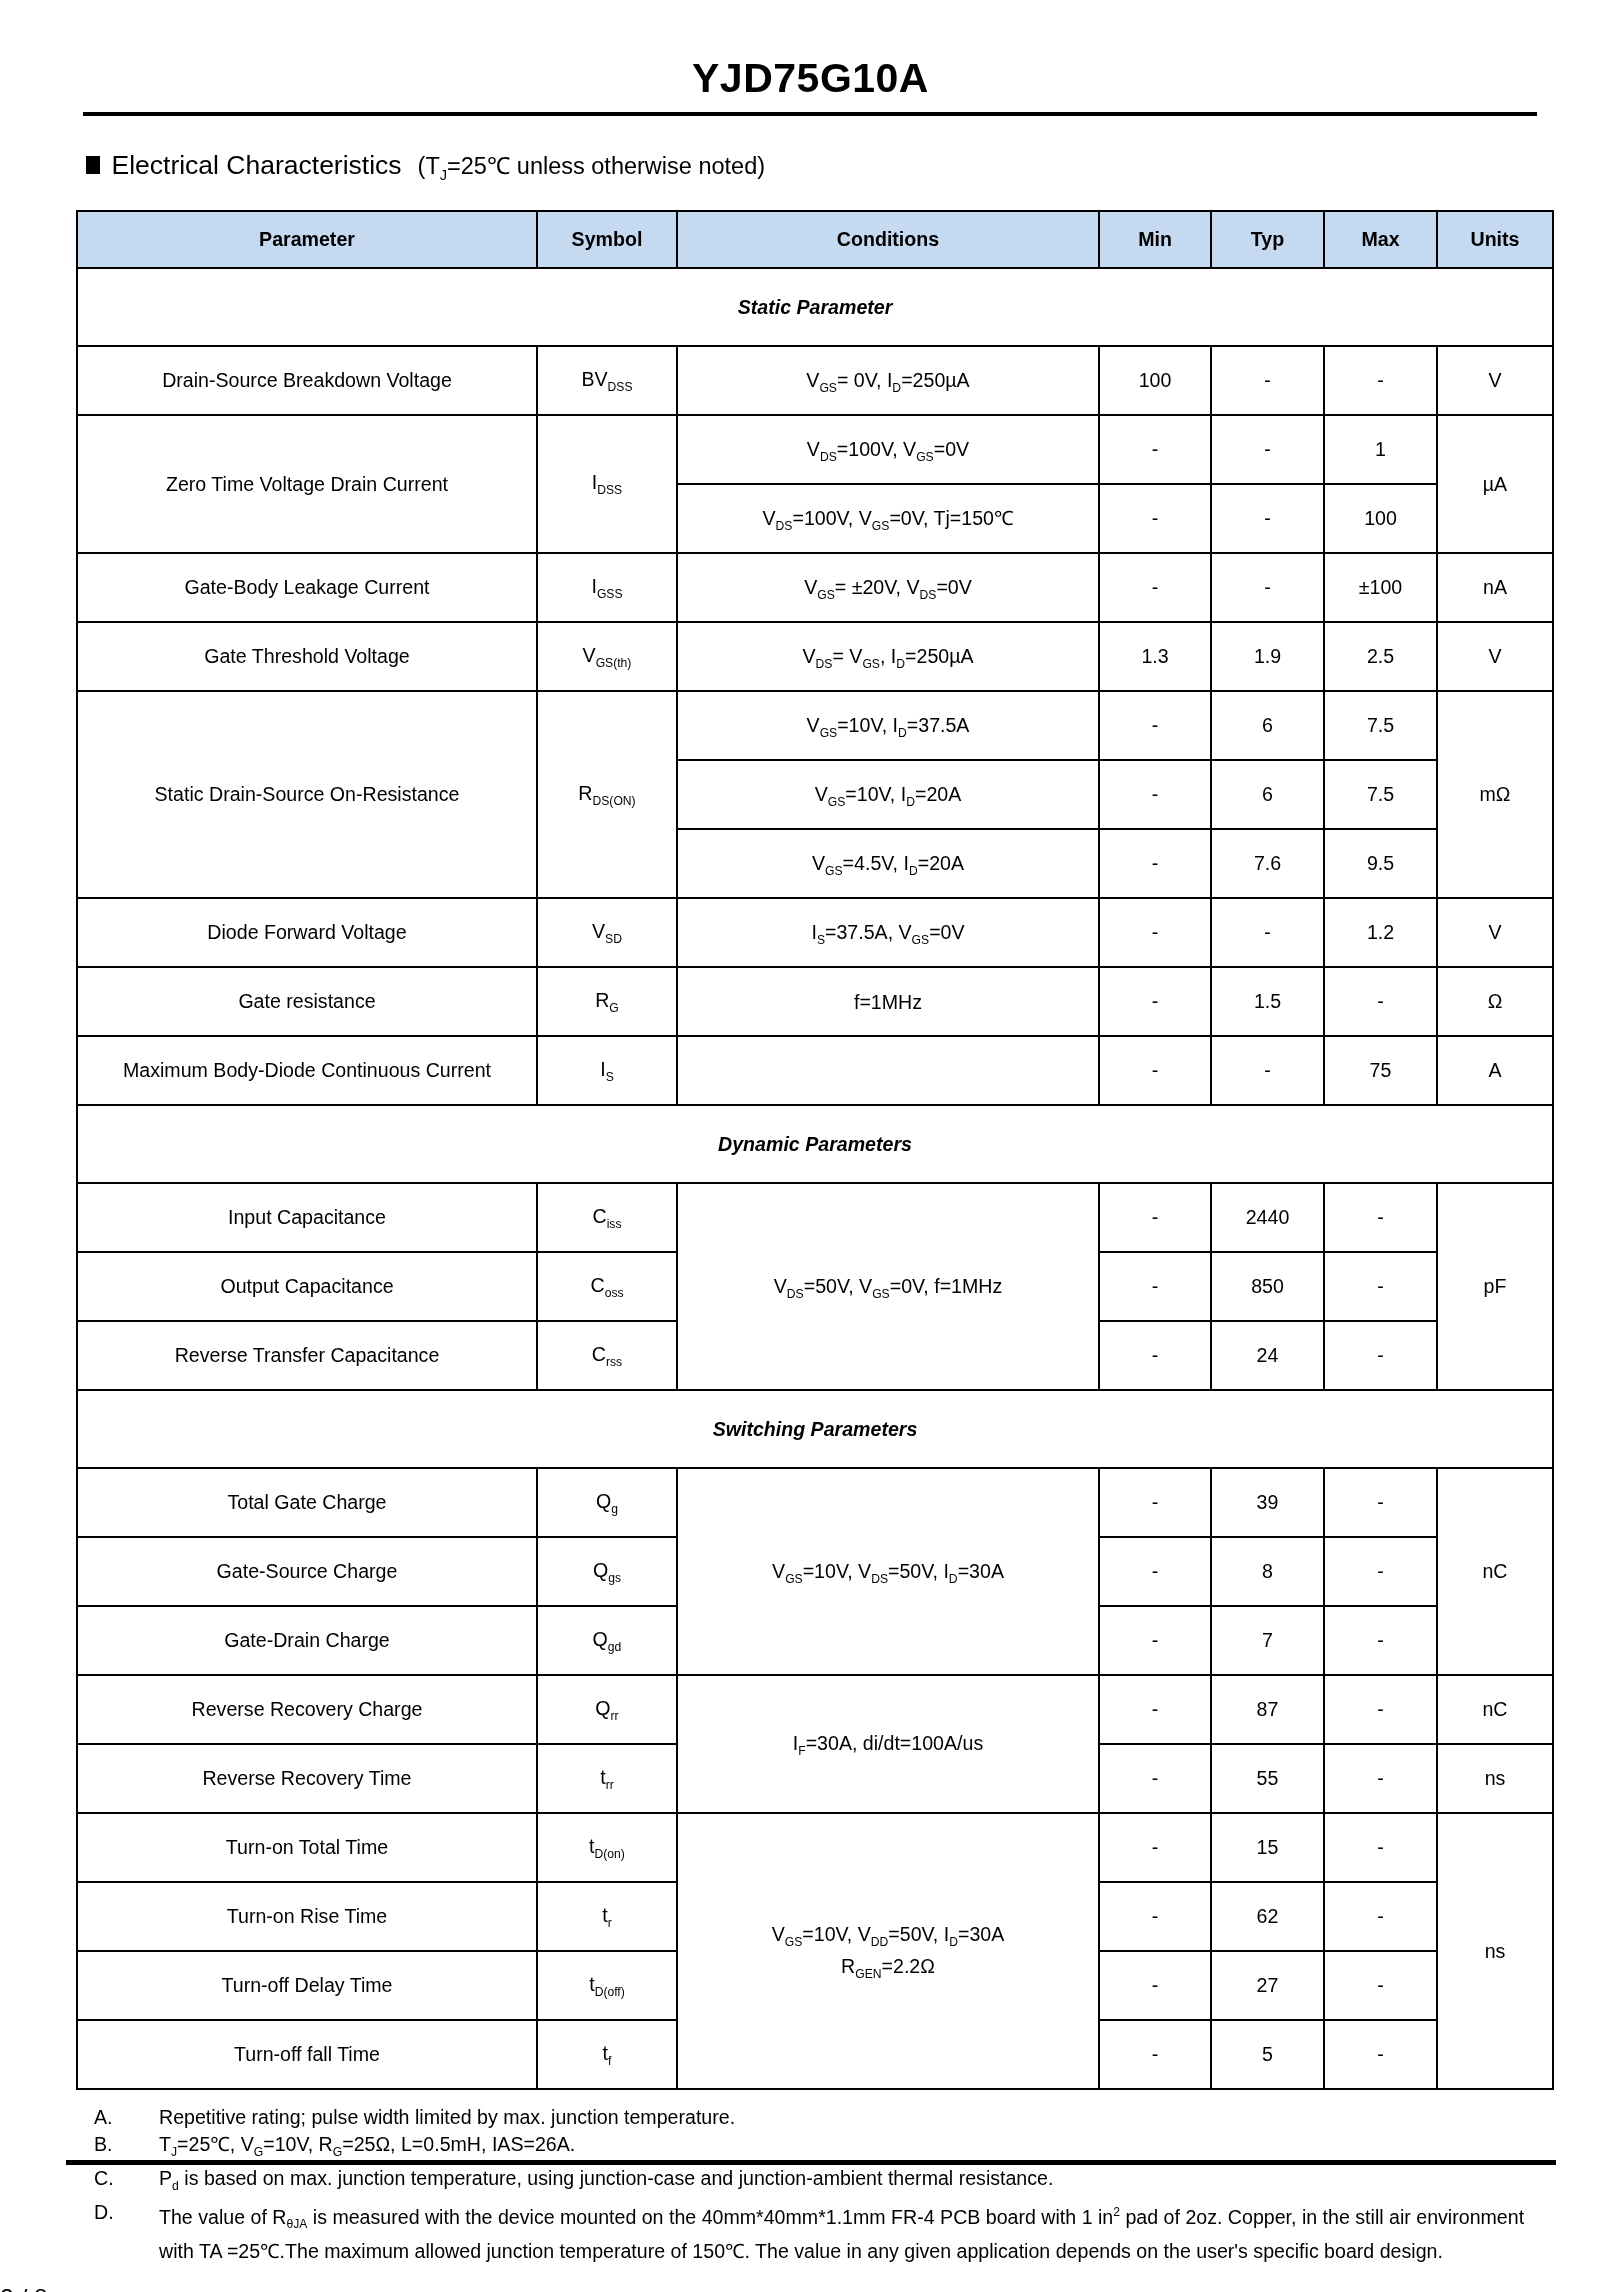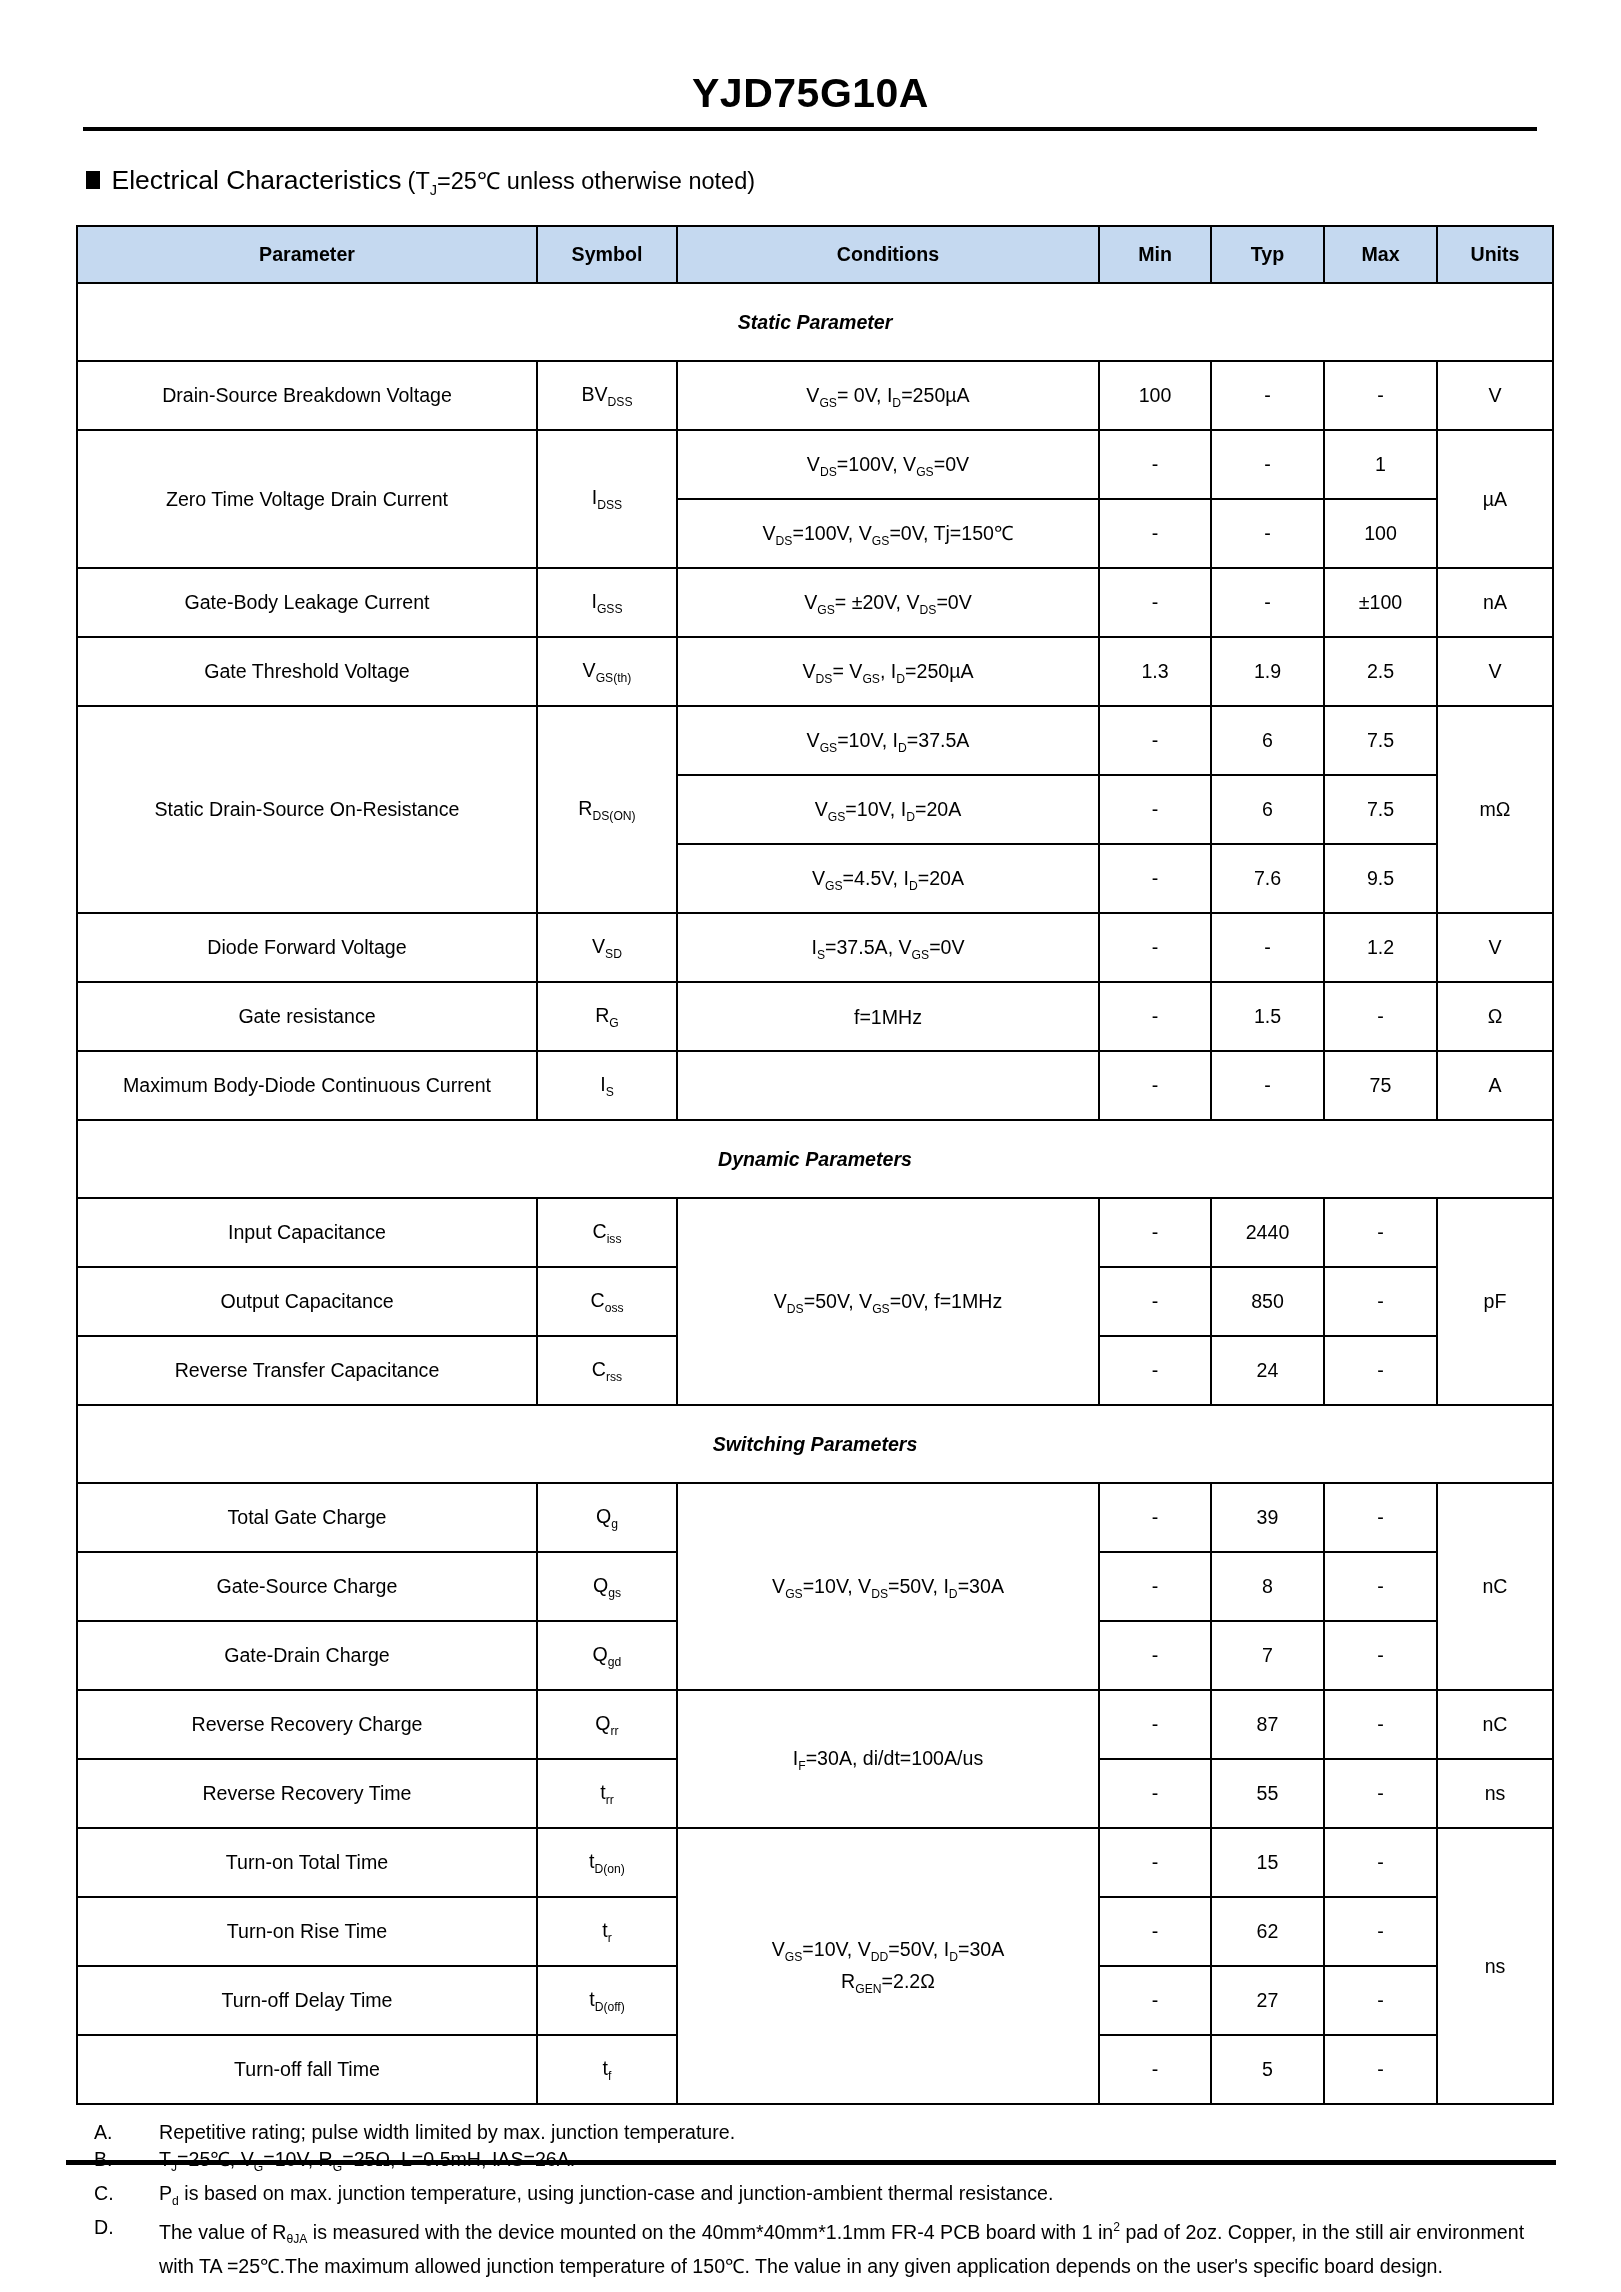--- a/index.html
+++ b/index.html
@@ -6,38 +6,38 @@
   .page {
     position:relative;
     width:1621px; height:2293px;
     background:#ffffff;
     color:#000;
     font-family:"Liberation Sans", sans-serif;
     overflow:hidden;
   }
   
   .title {
-    margin:0; padding-top:70px;
+    margin:0; padding-top:55px;
     text-align:center;
     font-size:41px; font-weight:bold;
     letter-spacing:0.5px;
   }
   .title-rule { height:3.9px; background:#000; margin:9.8px 84px 0 83px; }
 
   
   .section-heading {
     margin:33px 59px 11.8px 86px;
     white-space:nowrap;
   }
   .bullet {
     display:inline-block; width:13.7px; height:17.6px;
     background:#000; margin-right:11.8px;
   }
   .heading-bold { font-size:26.5px; font-weight:normal; }
-  .heading-normal { font-size:23.5px; margin-left:6px; }
+  .heading-normal { font-size:23.5px; margin-left:16px; }
 
   
   table.ec {
     border-collapse:collapse;
     table-layout:fixed;
     width:1475px;
     margin:28px 0 0 76px;
     border:2.9px solid #000;
     padding-left:28px;
   }

